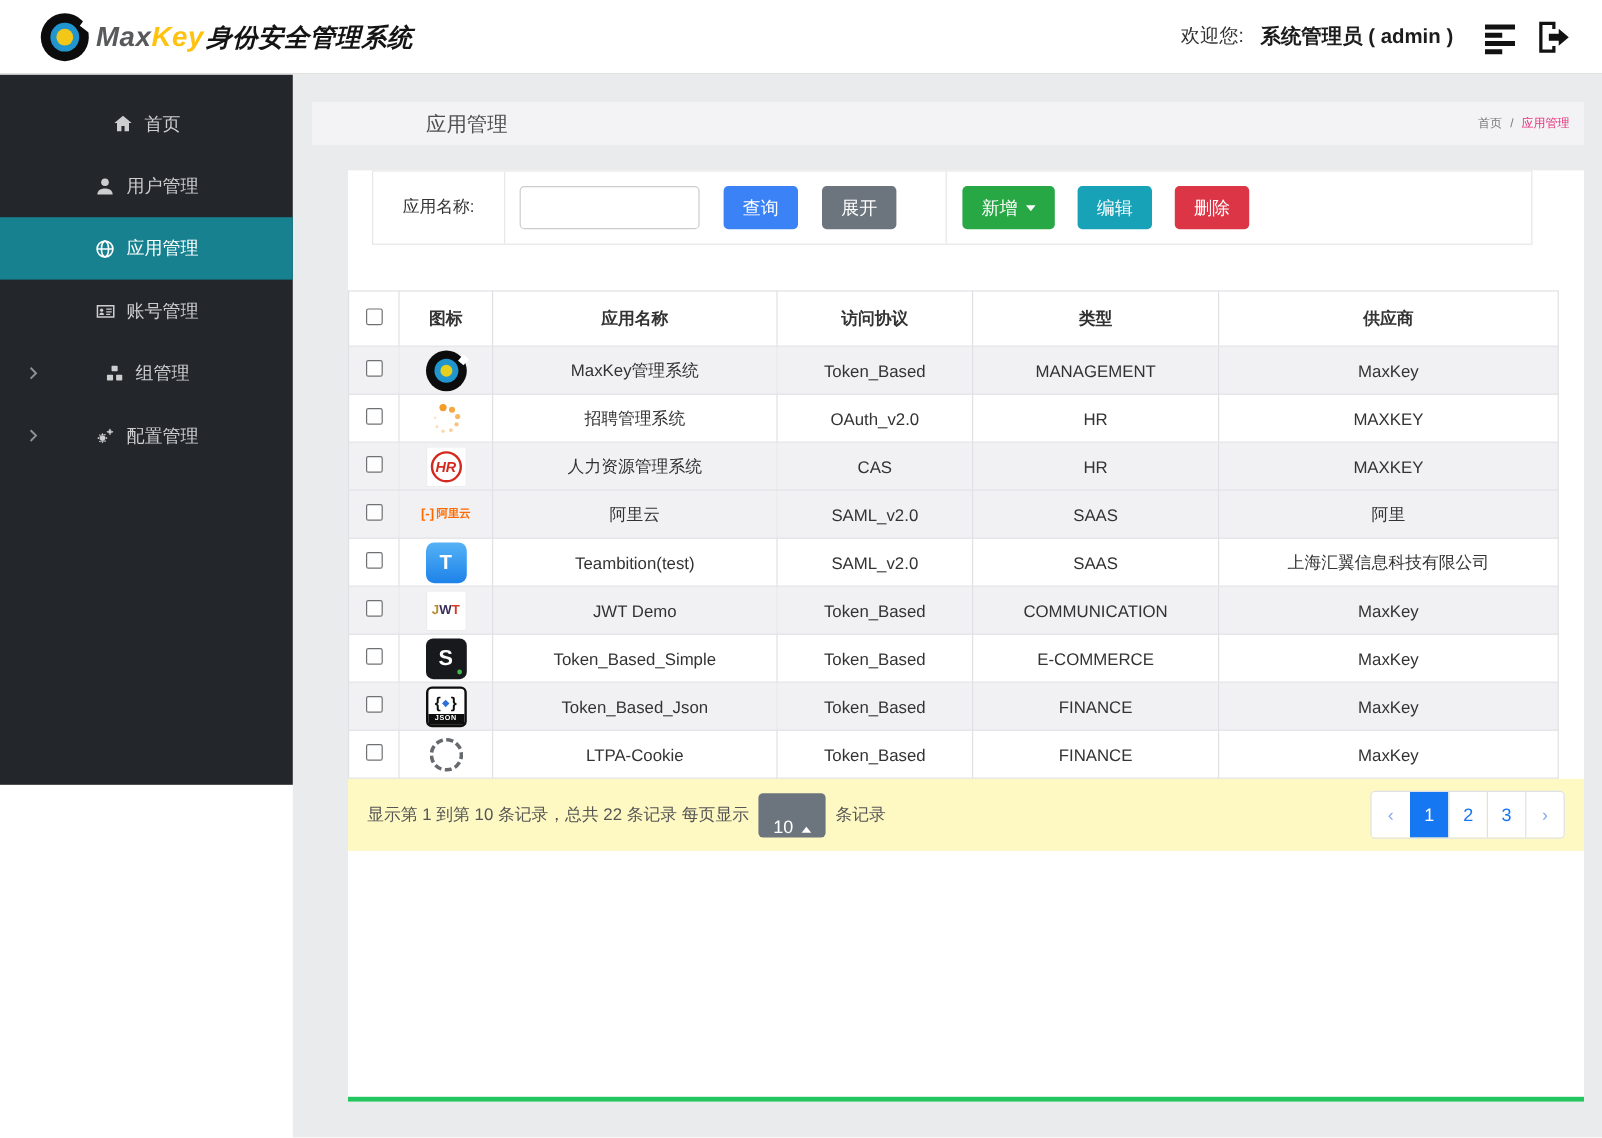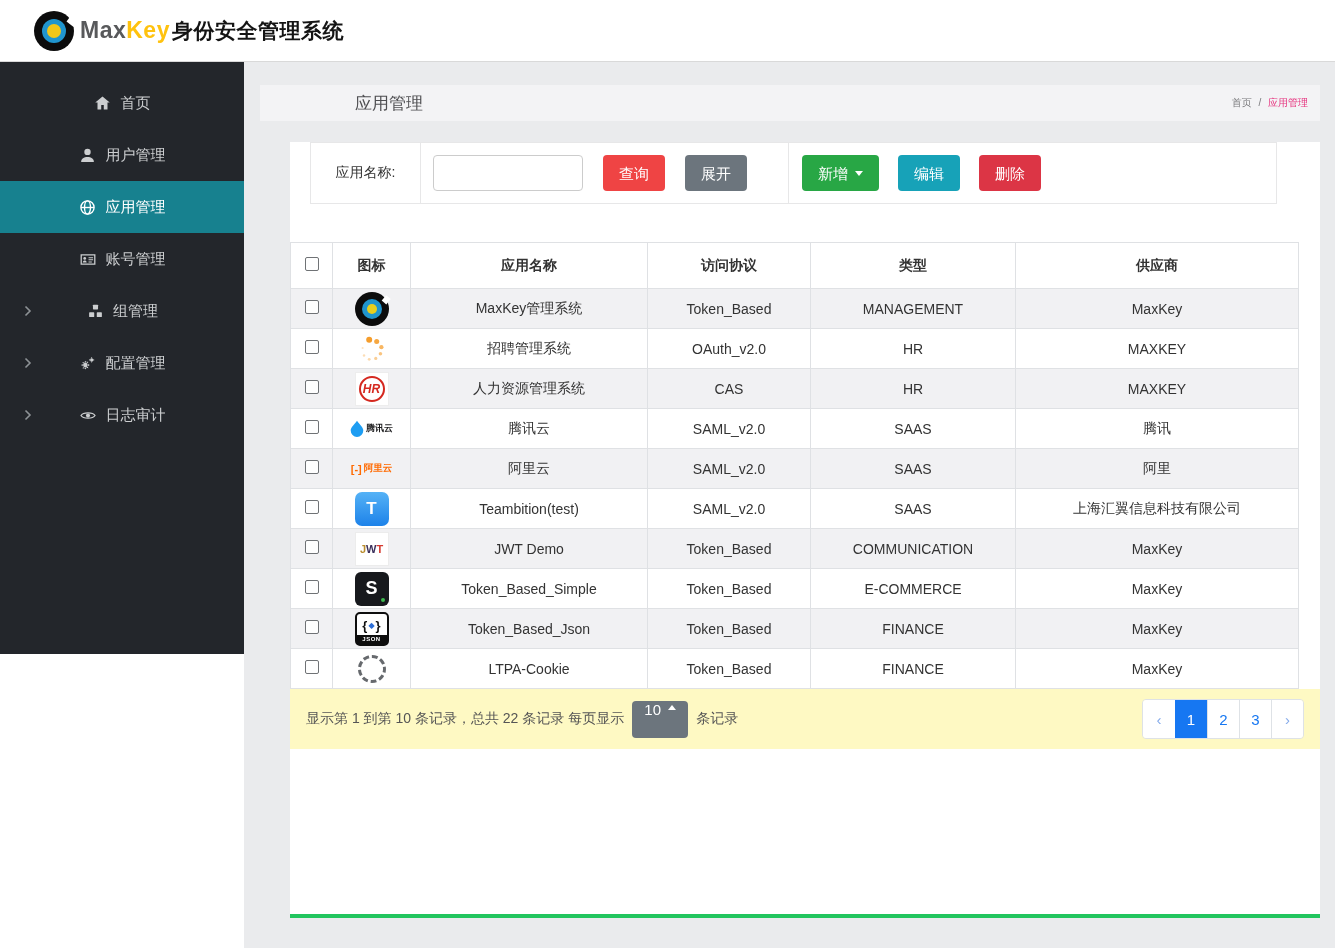--- a/index.html
+++ b/index.html
@@ -9,21 +9,21 @@
 
   
   .top-header { position:absolute; top:0; left:0; width:1335px; height:62px; background:#fff;
     border-bottom:1px solid #d9d9d9; display:flex; align-items:center; justify-content:space-between;
     padding:0 24px 0 34px; z-index:3; }
   .brand { display:flex; align-items:center; gap:6px; }
   .logo-mark { position:relative; width:40px; height:40px; border-radius:50%; background:#0c0c0c; flex:0 0 auto; }
   .logo-mark .ring { position:absolute; inset:8px; border-radius:50%; background:#2095ce; }
   .logo-mark .core { position:absolute; inset:13px; border-radius:50%; background:#f2c718; }
   .logo-mark .gap { position:absolute; right:-3px; top:6px; width:9px; height:8px; background:#fff; transform:rotate(38deg); }
-  .brand-text { font-size:23px; font-weight:700; letter-spacing:.5px; }
+  .brand-text { font-size:23px; font-weight:700; letter-spacing:.5px;font-style:italic; }
   .brand-text .max { color:#58595b; } .brand-text .key { color:#ffc20e; }
   .brand-text .suffix { color:#141414; font-size:21px; margin-left:2px; }
   .header-right { display:flex; align-items:center; gap:14px; }
   .welcome { font-size:16px; color:#333; }
   .username { font-size:17px; font-weight:700; color:#1c1c1c; margin-right:10px; }
   .hicon { display:inline-flex; cursor:pointer; }
 
   
   .sidebar { position:absolute; top:62px; left:0; width:244px; height:592px; background:#23262b; z-index:2; }
   .sb-menu { padding-top:15px; }
@@ -47,21 +47,21 @@
 
   
   .search-panel { margin:20px 43px 0 20px; height:62px; border:1px solid #e7e7e8; display:flex; background:#fff; }
   .sf-label-cell { width:110px; border-right:1px solid #e7e7e8; display:flex; align-items:center; justify-content:center;
     font-size:14px; color:#333; }
   .sf-main-cell { width:367px; display:flex; align-items:center; padding:0 12px; gap:20px; }
   .sf-actions-cell { flex:1; border-left:1px solid #e7e7e8; display:flex; align-items:center; padding-left:13px; gap:19px; }
   .search-input { width:150px; height:36px; border:1px solid #ccc; border-radius:4px; padding:0 8px; font-size:14px; outline:none; }
   .btn { height:36px; border:none; border-radius:4px; color:#fff; font-size:15px; padding:0 16px;
     display:inline-flex; align-items:center; gap:7px; cursor:pointer; line-height:1; }
-  .btn-query { background:#ef4444; }
+  .btn-query { background:#3b82f6; }
   .btn-expand { background:#6c757d; }
   .btn-add { background:#28a745; }
   .btn-edit { background:#17a2b8; }
   .btn-delete { background:#dc3545; }
   .caret-down { width:0; height:0; border:4px solid transparent; border-top:5px solid #fff; margin-top:4px; }
   .caret-up { width:0; height:0; border:4px solid transparent; border-bottom:5px solid #fff; margin-bottom:4px; }
 
   
   .apps-table { margin-top:38px; border-collapse:collapse; width:1008px; table-layout:fixed; background:#fff; }
   .apps-table th, .apps-table td { border:1px solid #dfe1e4; text-align:center; vertical-align:middle;
@@ -101,21 +101,21 @@
   .ai-json .brace { color:#0e0e0e; font-weight:800; font-size:13px; }
   .ai-json .diamond { color:#2e6fd8; font-size:8px; }
   .ai-json .banner { position:absolute; left:0; right:0; bottom:0; height:9px; background:#0e0e0e; color:#fff;
     font-size:6px; font-weight:700; letter-spacing:.5px; display:flex; align-items:center; justify-content:center; }
   .ai-ltpa { width:28px; height:28px; border:3px dashed #66696d; border-radius:50%; }
 
   
   .pagination-bar { height:60px; display:flex; align-items:center; justify-content:space-between; padding:0 16px; background:#fef9c3; }
   .pg-summary { display:flex; align-items:center; gap:8px; font-size:14px; color:#555; }
   .pagesize-btn { height:37px; min-width:56px; background:#6c757d; color:#fff; border:none; border-radius:4px;
-    font-size:15px; display:inline-flex; align-items:flex-start; justify-content:center; gap:7px; padding:0 10px; cursor:pointer; }
+    font-size:15px; display:inline-flex; align-items:flex-end; justify-content:center; gap:7px; padding:0 10px; cursor:pointer; }
   .pager { display:inline-flex; border:1px solid #dee2e6; border-radius:4px; overflow:hidden; }
   .pg-btn { min-width:32px; height:38px; background:#fff; border:none; border-left:1px solid #dee2e6;
     color:#1677f2; font-size:15px; display:inline-flex; align-items:center; justify-content:center; cursor:pointer; padding:0 10px; }
   .pg-btn:first-child { border-left:none; }
   .pg-btn.arrow { color:#84aaea; }
   .pg-btn.active { background:#1677f2; color:#fff; }
 </style>
 </head>
 <body>
 
@@ -125,20 +125,35 @@
     <div class="brand">
       <span class="logo-mark">
         <span class="ring"></span>
         <span class="core"></span>
         <span class="gap"></span>
       </span>
       <span class="brand-text">
         <span class="max">Max</span><span class="key">Key</span><span class="suffix">身份安全管理系统</span>
       </span>
     </div>
+    <div class="header-right">
+      <span class="welcome">欢迎您:</span>
+      <span class="username">系统管理员 ( admin )</span>
+      <span class="hicon">
+        <svg viewBox="0 0 24 24" width="30" height="30" fill="#121212">
+            <path d="M2 3.5h20v3.4H2zM2 9h11.5v3.4H2zM2 14.5h20v3.4H2zM2 20h11.5v3.4H2z"></path>
+          </svg>
+      </span>
+      <span class="hicon">
+        <svg viewBox="0 0 26 24" width="32" height="30" fill="#121212">
+            <path d="M3 1.5h11v5h-2.2V3.7H5.2v16.6h6.6V18H14v4.5H3z"></path>
+            <path d="M16.2 6.2l6.8 5.8-6.8 5.8v-3.4H9.5v-4.8h6.7z"></path>
+          </svg>
+      </span>
+    </div>
   </div>
 
   <div class="sidebar">
     <div class="sb-menu">
         <div class="sb-item">
           <span class="sb-icon">
             <svg viewBox="0 0 16 16" width="17" height="17" fill="currentColor">
               <path d="M8 1.3 14.8 7h-2.1v6.6h-3.5V9.4H6.8v4.2H3.3V7H1.2z"></path>
             </svg>
           </span>
@@ -197,34 +212,20 @@
           </span>
           <span class="sb-icon">
             <svg viewBox="0 0 16 16" width="17" height="17" fill="currentColor">
               <circle cx="6" cy="9.5" r="2.2"></circle>
               <path d="M6 5.4 7.1 7H4.9zM6 13.6 7.1 12H4.9zM1.9 9.5 3.5 8.4v2.2zM10.1 9.5 8.5 8.4v2.2zM3.1 6.6l1.9.4-1.1 1.1zM8.9 12.4 7 12l1.1-1.1zM3.1 12.4l1.1-1.1.8 1.5zM8.9 6.6 7.8 7.7 7 6.2z"></path>
               <circle cx="11.9" cy="4.6" r="1.5"></circle>
               <path d="M11.9 1.9l.8 1.2h-1.6zM11.9 7.3l.8-1.2h-1.6zM9.2 4.6l1.2-.8v1.6zM14.6 4.6l-1.2-.8v1.6z"></path>
             </svg>
           </span>
           <span class="sb-label">配置管理</span>
-        </div>
-        <div class="sb-item">
-          <span class="sb-chevron">
-            <svg viewBox="0 0 8 12" width="8" height="12" fill="none" stroke="currentColor" stroke-width="1.6">
-              <path d="M1.5 1.5 6 6l-4.5 4.5"></path>
-            </svg>
-          </span>
-          <span class="sb-icon">
-            <svg viewBox="0 0 16 16" width="18" height="17" fill="none" stroke="currentColor" stroke-width="1.2">
-              <path d="M1.4 8C3.4 4.7 12.6 4.7 14.6 8 12.6 11.3 3.4 11.3 1.4 8z"></path>
-              <circle cx="8" cy="8" r="1.9" fill="currentColor" stroke="none"></circle>
-            </svg>
-          </span>
-          <span class="sb-label">日志审计</span>
         </div>
       </div>
   </div>
 
   <div class="main">
 
     <div class="title-strip">
       <span class="page-title">应用管理</span>
       <span class="breadcrumb">
         <span class="bc-home">首页</span>
@@ -326,37 +327,20 @@
                   <span class="ai ai-hr">
                     <span class="hr-mono">HR</span>
                   </span>
                 </span>
               </td>
               <td>人力资源管理系统</td>
               <td>CAS</td>
               <td>HR</td>
               <td>MAXKEY</td>
             </tr>
-            <tr>
-              <td><span class="cb"></span></td>
-              <td>
-                <span class="cell-icon-wrap">
-                  <span class="ai ai-tencent">
-                    <svg viewBox="0 0 20 24" width="14" height="17">
-                      <path d="M10 1C14 7 19 10 19 15a9 9 0 1 1-18 0C1 10 6 7 10 1Z" fill="#1e9df2"></path>
-                    </svg>
-                    <span class="tc-text">腾讯云</span>
-                  </span>
-                </span>
-              </td>
-              <td>腾讯云</td>
-              <td>SAML_v2.0</td>
-              <td>SAAS</td>
-              <td>腾讯</td>
-            </tr>
             <tr class="striped">
               <td><span class="cb"></span></td>
               <td>
                 <span class="cell-icon-wrap">
                   <span class="ai ai-aliyun">
                     <span class="al-bracket">[-]</span>
                     <span class="al-text">阿里云</span>
                   </span>
                 </span>
               </td>

